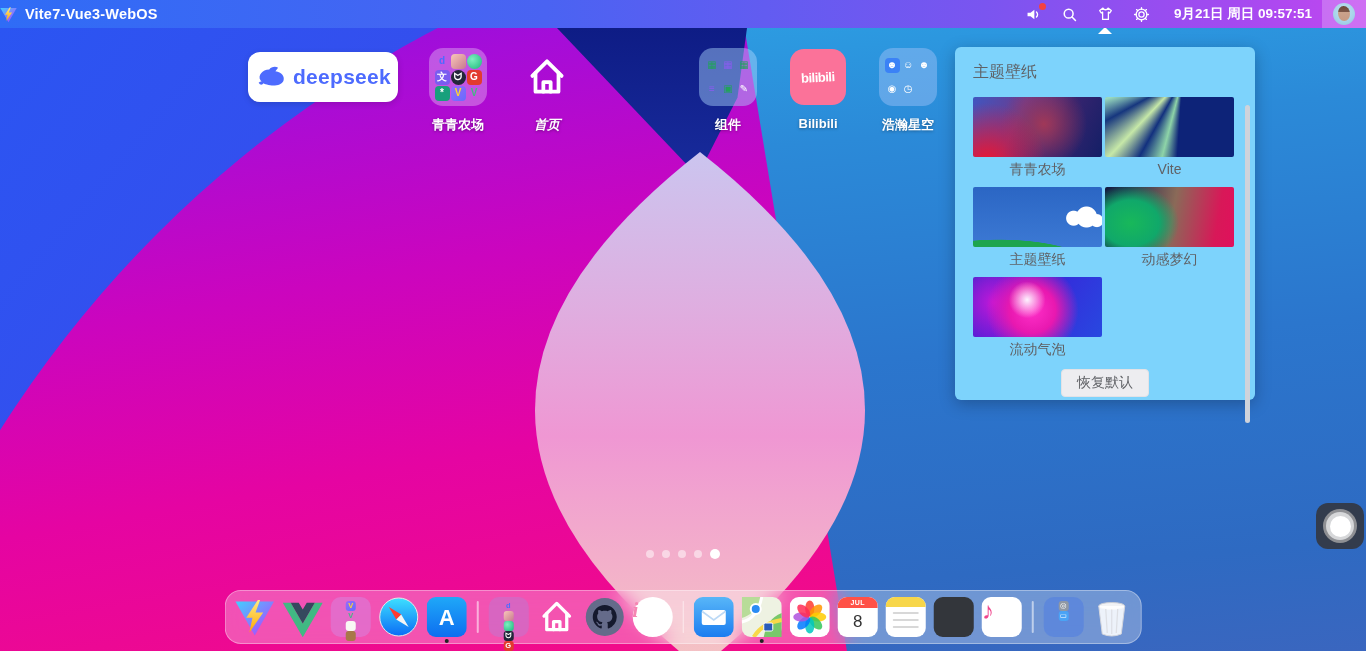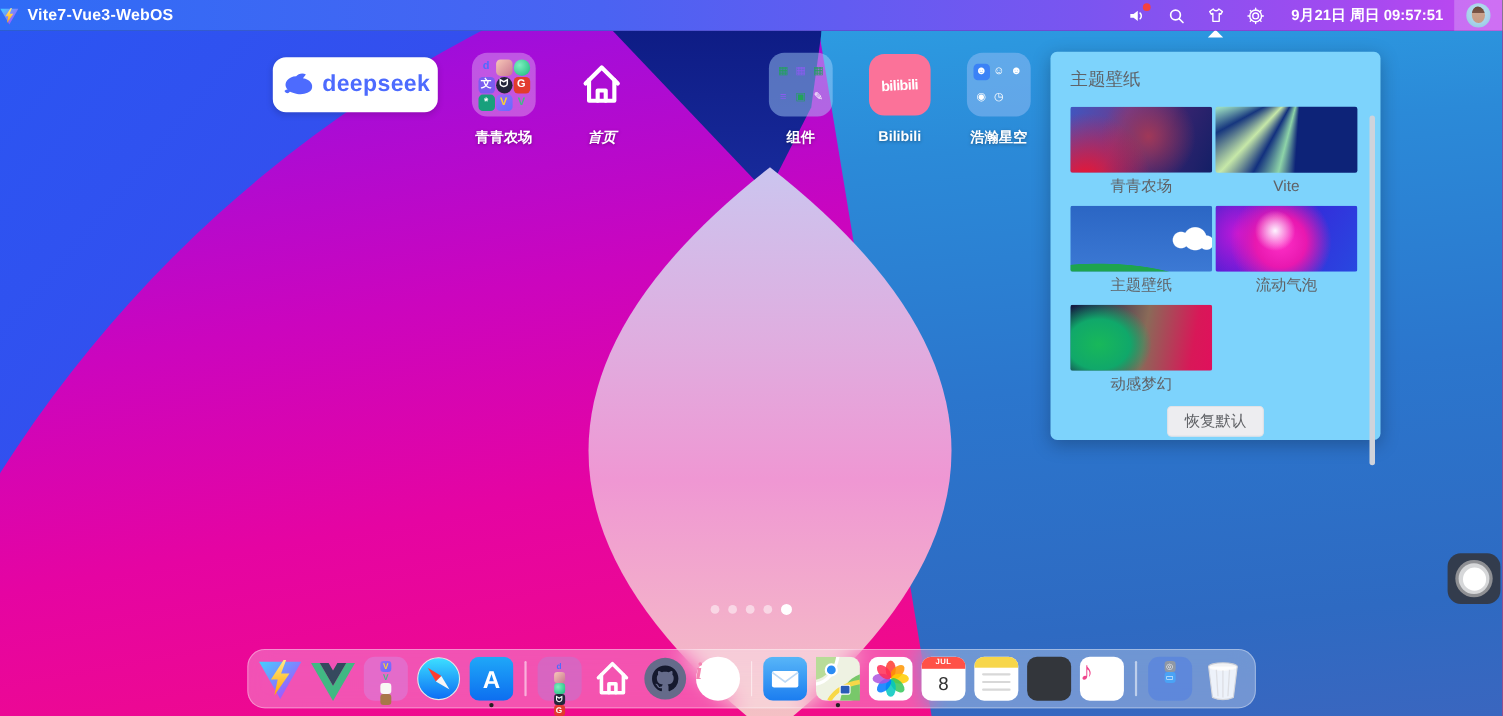--- a/index.html
+++ b/index.html
@@ -300,26 +300,26 @@
         </div>
         <div class="wp-cell">
           <div class="wp-thumb wp-macos"></div>
           <div class="wp-name">Vite</div>
         </div>
         <div class="wp-cell">
           <div class="wp-thumb wp-grassland"></div>
           <div class="wp-name">主题壁纸</div>
         </div>
         <div class="wp-cell">
+          <div class="wp-thumb wp-dream"></div>
+          <div class="wp-name">动感梦幻</div>
+        </div>
+        <div class="wp-cell">
           <div class="wp-thumb wp-bubbles"></div>
           <div class="wp-name">流动气泡</div>
-        </div>
-        <div class="wp-cell">
-          <div class="wp-thumb wp-dream"></div>
-          <div class="wp-name">动感梦幻</div>
         </div>
       </div>
     <button class="panel-reset">恢复默认</button>
     <div class="panel-scrollbar"></div>
   </div>
 
   <div id="dock">
       <div class="dock-item">
         <svg viewBox="0 0 52 52" width="40" height="40">
     <defs>

